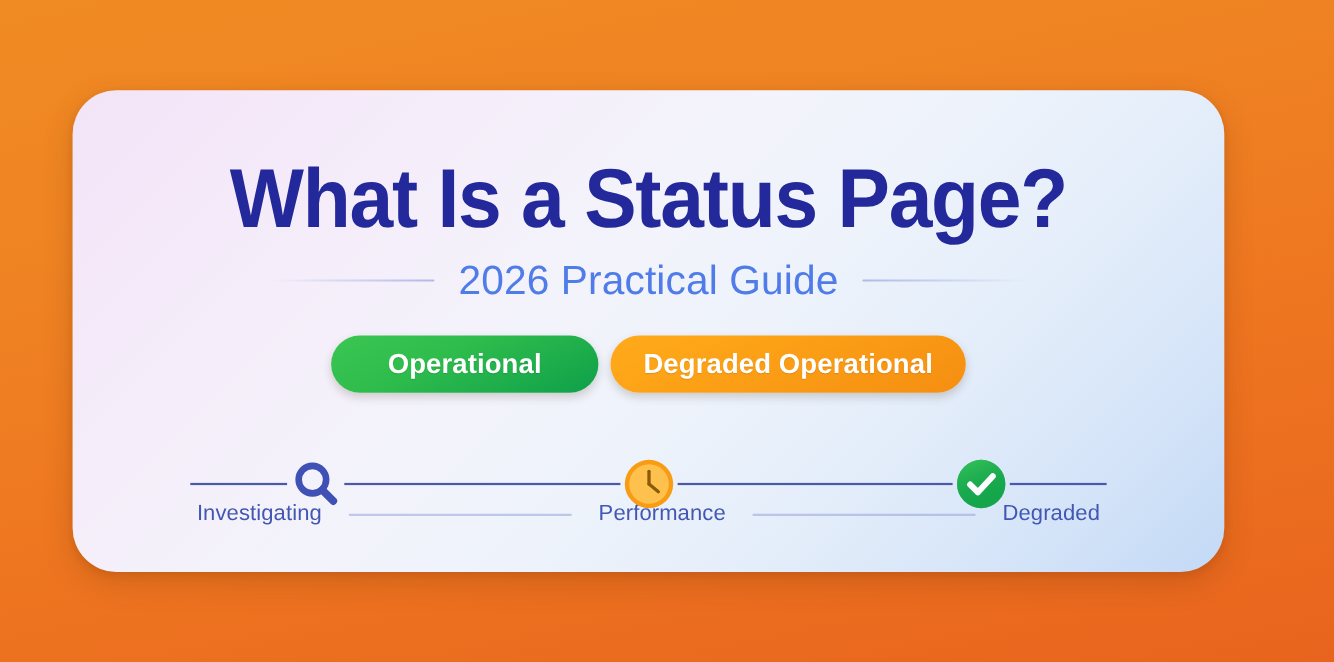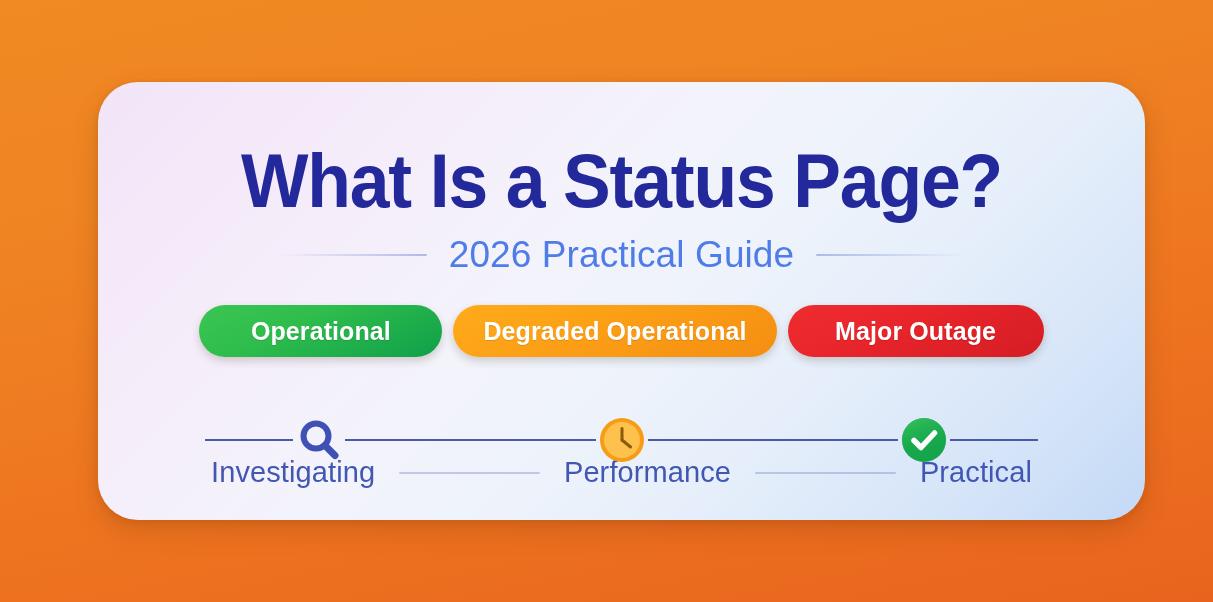--- a/index.html
+++ b/index.html
@@ -16,21 +16,21 @@
                 #f08a22 0%,
                 #ef8423 28%,
                 #ee7520 62%,
                 #e8641e 100%);
     position: relative;
   }
 
   
   #status-card {
     position: absolute;
-    left: 98px;
+    left: 66px;
     top: 82px;
     width: 1047px;
     height: 438px;
     border-radius: 40px;
     background:
       linear-gradient(135deg,
         #f3e4f8 0%,
         #f4e8f9 12%,
         #f5eefa 26%,
         #f3f3fb 42%,
@@ -169,21 +169,21 @@
   .timeline-labels {
     position: absolute;
     top: 74px;
     left: 0;
     width: 100%;
     display: flex;
     align-items: center;
   }
   .label-text {
     font-family: "Liberation Sans Narrow", "Liberation Sans", sans-serif;
-    font-size: 29px;
+    font-size: 20px;
     color: #4256b4;
     white-space: nowrap;
     letter-spacing: 0.1px;
   }
   .label-spacer { flex: 0 0 6px; }
   .label-rule {
     flex: 1 1 auto;
     height: 2px;
     margin: 0 24px;
     background: rgba(133,146,210,0.45);
@@ -204,23 +204,20 @@
       <div class="sub-rule right"></div>
     </div>
   </div>
 
   <div id="status-badges">
     <div class="badge operational">
       <span>Operational</span>
     </div>
     <div class="badge degraded">
       <span>Degraded Operational</span>
-    </div>
-    <div class="badge outage">
-      <span>Major Outage</span>
     </div>
   </div>
 
   <div id="incident-timeline">
 
     <div class="timeline-track">
       <div class="track-line edge"></div>
 
       <div class="node">
         <span>
@@ -264,18 +261,18 @@
 
       <div class="track-line edge"></div>
     </div>
 
     <div class="timeline-labels">
       <div class="label-spacer"></div>
       <div class="label-text">Investigating</div>
       <div class="label-rule"></div>
       <div class="label-text">Performance</div>
       <div class="label-rule"></div>
-      <div class="label-text">Practical</div>
+      <div class="label-text">Degraded</div>
       <div class="label-spacer"></div>
     </div>
 
   </div>
 </div>
 
 </body></html>

